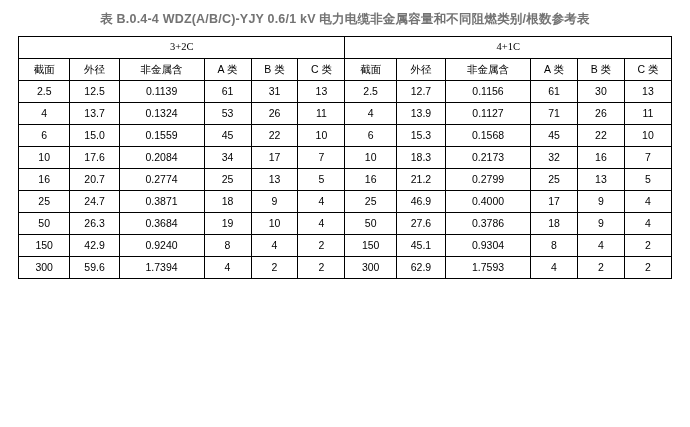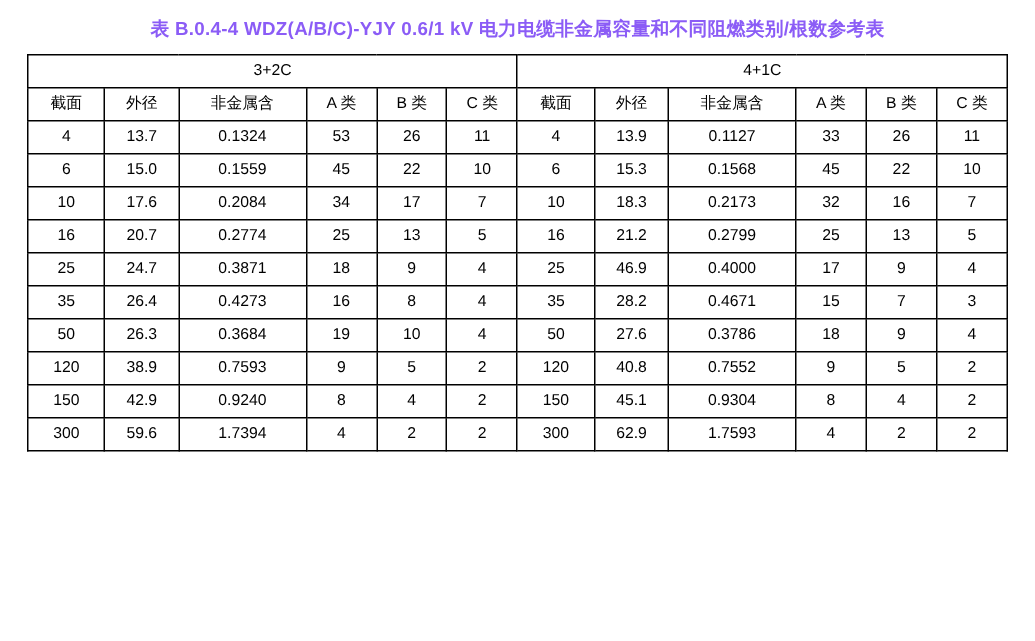--- a/index.html
+++ b/index.html
@@ -21,21 +21,21 @@
     box-sizing: border-box;
     padding: 0 18px;
   }
   .doc-title {
     text-align: center;
     font-size: 12.5px;
     font-weight: bold;
     letter-spacing: 0.2px;
     padding-top: 11px;
     padding-bottom: 8px;
-    color: #8b5cf6;
+    color: #737373;
   }
   table.cable-table {
     border-collapse: collapse;
     width: 654px;
     margin: 0 auto;
     table-layout: fixed;
   }
   table.cable-table td,
   table.cable-table th {
     border: 1px solid #000000;
@@ -44,20 +44,21 @@
     text-align: center;
     vertical-align: middle;
     padding: 0;
     height: 21px;
     line-height: 1.15;
     color: #000;
   }
   .group-head td {
     height: 19px;
     font-size: 11px;
+    font-family: Liberation Serif, serif;
   }
   .hdr td {
     height: 19px;
     font-size: 10.5px;
   }
   .hdr-top td {
     border-bottom: none;
     padding-top: 2px;
   }
   .hdr-bot td {
@@ -114,30 +115,44 @@
         <td>C 类</td>
         <td>截面</td>
         <td>外径</td>
         <td>非金属含</td>
         <td>A 类</td>
         <td>B 类</td>
         <td>C 类</td>
       </tr>
 
       <tr>
+        <td>2.5</td>
+        <td>12.5</td>
+        <td>0.1139</td>
+        <td>61</td>
+        <td>31</td>
+        <td>13</td>
+        <td>2.5</td>
+        <td>12.7</td>
+        <td>0.1156</td>
+        <td>61</td>
+        <td>30</td>
+        <td>13</td>
+      </tr>
+      <tr>
         <td>4</td>
         <td>13.7</td>
         <td>0.1324</td>
         <td>53</td>
         <td>26</td>
         <td>11</td>
         <td>4</td>
         <td>13.9</td>
         <td>0.1127</td>
-        <td>33</td>
+        <td>71</td>
         <td>26</td>
         <td>11</td>
       </tr>
       <tr>
         <td>6</td>
         <td>15.0</td>
         <td>0.1559</td>
         <td>45</td>
         <td>22</td>
         <td>10</td>
@@ -184,62 +199,34 @@
         <td>9</td>
         <td>4</td>
         <td>25</td>
         <td>46.9</td>
         <td>0.4000</td>
         <td>17</td>
         <td>9</td>
         <td>4</td>
       </tr>
       <tr>
-        <td>35</td>
-        <td>26.4</td>
-        <td>0.4273</td>
-        <td>16</td>
-        <td>8</td>
-        <td>4</td>
-        <td>35</td>
-        <td>28.2</td>
-        <td>0.4671</td>
-        <td>15</td>
-        <td>7</td>
-        <td>3</td>
-      </tr>
-      <tr>
         <td>50</td>
         <td>26.3</td>
         <td>0.3684</td>
         <td>19</td>
         <td>10</td>
         <td>4</td>
         <td>50</td>
         <td>27.6</td>
         <td>0.3786</td>
         <td>18</td>
         <td>9</td>
         <td>4</td>
       </tr>
       <tr>
-        <td>120</td>
-        <td>38.9</td>
-        <td>0.7593</td>
-        <td>9</td>
-        <td>5</td>
-        <td>2</td>
-        <td>120</td>
-        <td>40.8</td>
-        <td>0.7552</td>
-        <td>9</td>
-        <td>5</td>
-        <td>2</td>
-      </tr>
-      <tr>
         <td>150</td>
         <td>42.9</td>
         <td>0.9240</td>
         <td>8</td>
         <td>4</td>
         <td>2</td>
         <td>150</td>
         <td>45.1</td>
         <td>0.9304</td>
         <td>8</td>

